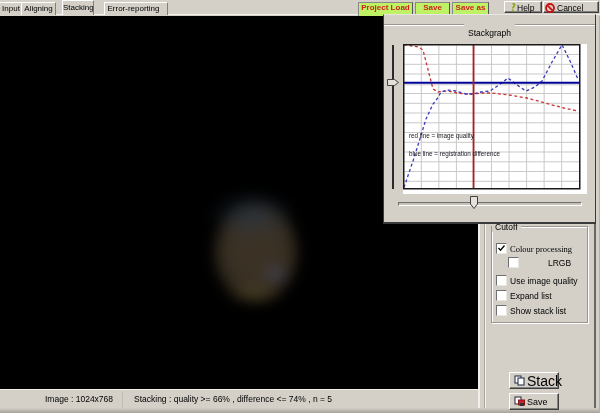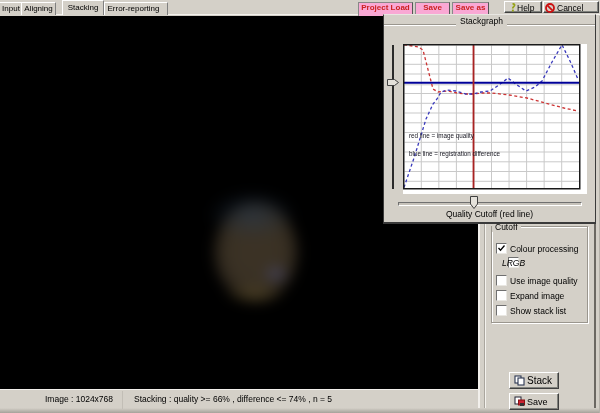--- a/index.html
+++ b/index.html
@@ -1,31 +1,31 @@
 <!DOCTYPE html>
 <html><head><meta charset="utf-8"><style>
 html,body{margin:0;padding:0;}
 body{width:600px;height:413px;position:relative;background:#000;font-family:"Liberation Sans",sans-serif;overflow:hidden;}
 .abs{position:absolute;}
 .g{background:#d4d0c8;}
 .txt{position:absolute;font-size:8.5px;color:#000;white-space:nowrap;line-height:10px;}
 .tab{position:absolute;top:2px;height:13px;background:#d4d0c8;border-left:1px solid #fff;border-top:1px solid #fff;border-right:1px solid #808080;font-size:8px;color:#000;text-align:center;line-height:12px;box-sizing:border-box;}
-.rbtn{position:absolute;top:2px;height:16px;background:#f9a8d4;border:1px solid #888;border-bottom-color:#333;border-right-color:#555;font-size:8px;font-weight:bold;color:#cc2222;text-align:center;line-height:10px;box-sizing:border-box;}
+.rbtn{position:absolute;top:2px;height:16px;background:#bef264;border:1px solid #888;border-bottom-color:#333;border-right-color:#555;font-size:8px;font-weight:bold;color:#cc2222;text-align:center;line-height:10px;box-sizing:border-box;}
 .btn{position:absolute;background:#d4d0c8;border:1px solid;border-color:#ffffff #404040 #404040 #ffffff;box-shadow:inset -1px -1px 0 #80827d;box-sizing:border-box;}
 .cb{position:absolute;width:11px;height:11px;background:#fff;border-top:1px solid #707070;border-left:1px solid #707070;border-right:1px solid #e9e7e2;border-bottom:1px solid #e9e7e2;box-sizing:border-box;}
 .cl{position:absolute;font-size:8.5px;color:#000;white-space:nowrap;line-height:10px;}
 </style></head>
 <body>
 
 <div class="abs g" style="left:0;top:0;width:600px;height:16px;"></div>
 <div class="abs" style="left:0;top:14px;width:600px;height:1px;background:#f4f2ee;"></div>
 
 <div class="tab" style="left:-5px;width:32px;">Input</div>
 <div class="tab" style="left:21px;width:35px;">Aligning</div>
-<div class="tab" style="left:62px;top:0;height:15px;width:42px;line-height:14px;z-index:3;">Stacking</div>
+<div class="tab" style="left:62px;top:0;height:15px;width:32px;line-height:14px;z-index:3;">Stacking</div>
 <div class="tab" style="left:104px;width:64px;padding-right:5px;">Error-reporting</div>
 
 <div class="rbtn" style="left:358px;width:55px;">Project Load</div>
 <div class="rbtn" style="left:415px;width:35px;">Save</div>
 <div class="rbtn" style="left:452px;width:37px;">Save as</div>
 
 <div class="btn" style="left:504px;top:1px;width:38px;height:12px;"></div>
 <div class="txt" style="left:517px;top:3px;">Help</div>
 <svg class="abs" style="left:509px;top:3px;" width="7" height="9" viewBox="0 0 7 9">
  <path d="M3.5 0.8 C5.5 0.8 6 2 5.2 3 C4.4 3.9 3.7 4.2 3.7 5.4" stroke="#96a318" stroke-width="1.7" fill="none"></path>
@@ -54,56 +54,56 @@
 <div class="abs" style="left:485px;top:224px;width:1px;height:184px;background:#f4f2ee;"></div>
 <div class="abs g" style="left:596px;top:16px;width:4px;height:208px;"></div>
 
 <div class="abs" style="left:491px;top:226px;width:95px;height:95px;border:1px solid #9a968e;box-shadow:1px 1px 0 #ffffff, inset 1px 1px 0 #ffffff;"></div>
 <div class="txt g" style="left:492px;top:222px;padding:0 3px;">Cutoff</div>
 
 <div class="cb" style="left:496px;top:243px;"></div>
 <svg class="abs" style="left:497px;top:244px;" width="9" height="9" viewBox="0 0 9 9">
     <path d="M1.5 4 L3.5 6.2 L7.5 1.5" stroke="#000" stroke-width="1.3" fill="none"></path>
   </svg>
-<div class="cl" style="left:510px;top:244px;">Colour processing</div>
+<div class="cl" style="left:510px;top:244px;font-family:Liberation Serif, serif;">Colour processing</div>
 
 <div class="cb" style="left:508px;top:257px;"></div>
-<div class="cl" style="left:502px;top:258px;font-style:italic;">LRGB</div>
+<div class="cl" style="left:548px;top:258px;">LRGB</div>
 
 <div class="cb" style="left:496px;top:275px;"></div>
 <div class="cl" style="left:510px;top:276px;">Use image quality</div>
 
 <div class="cb" style="left:496px;top:290px;"></div>
-<div class="cl" style="left:510px;top:291px;">Expand image</div>
+<div class="cl" style="left:510px;top:291px;">Expand list</div>
 
 <div class="cb" style="left:496px;top:305px;"></div>
 <div class="cl" style="left:510px;top:306px;">Show stack list</div>
 
 <div class="abs" style="left:0;top:0;width:0;height:0;z-index:8;">
 <div class="btn" style="left:509px;top:372px;width:50px;height:17px;"></div>
-<div class="txt" style="left:527px;top:376px;font-size:10px;">Stack</div>
+<div class="txt" style="left:527px;top:376px;font-size:14px;">Stack</div>
 <svg class="abs" style="left:514px;top:375px;" width="12" height="11" viewBox="0 0 12 11">
  <rect x="1" y="1" width="6" height="7" fill="#fff" stroke="#2a3550" stroke-width="1.1"></rect>
  <rect x="4" y="3" width="6" height="7" fill="#fff" stroke="#2a3550" stroke-width="1.1"></rect>
 </svg>
 
 <div class="btn" style="left:509px;top:393px;width:50px;height:17px;"></div>
 <div class="txt" style="left:527px;top:397px;font-size:9px;">Save</div>
 <svg class="abs" style="left:514px;top:396px;" width="12" height="11" viewBox="0 0 12 11">
  <rect x="1" y="1" width="6" height="7" fill="#fff" stroke="#223" stroke-width="1"></rect>
  <rect x="4.5" y="4" width="6" height="5" fill="#cc2233" stroke="#881111" stroke-width="1"></rect>
  <rect x="6" y="7" width="4" height="3" fill="#333"></rect>
 </svg>
 
 </div>
 
 <div class="abs g" style="left:383px;top:14px;width:213px;height:210px;border-top:1px solid #e8e6e2;border-left:1px solid #3a3a3a;border-right:1px solid #3a3a3a;border-bottom:2px solid #3a3a3a;box-sizing:border-box;">
 
   <div class="abs" style="left:0;top:9px;width:211px;height:1px;background:#9a968e;border-bottom:1px solid #fff;"></div>
-  <div class="txt g" style="left:72px;top:1px;padding:0 4px;">Stackgraph</div>
+  <div class="txt g" style="left:80px;top:1px;padding:12px 4px;">Stackgraph</div>
 
   <div class="abs" style="left:8px;top:30px;width:2px;height:144px;background:#2a2a2a;"></div>
   <svg class="abs" style="left:3px;top:64px;" width="12" height="7" viewBox="0 0 12 7">
     <polygon points="0.5,0.5 7.5,0.5 11.5,3.5 7.5,6.5 0.5,6.5" fill="#e4e1da" stroke="#404040" stroke-width="1"></polygon>
   </svg>
 
   <svg class="abs" style="left:19px;top:29px;" width="184" height="150" viewBox="0 0 184 150">
     <rect x="0" y="0" width="184" height="150" fill="#ffffff"></rect>
     <g stroke="#c9c9c9" stroke-width="1">
       <line x1="18.3" y1="1.5" x2="18.3" y2="144"></line>
@@ -136,21 +136,20 @@
     <line x1="70.5" y1="1" x2="70.5" y2="144" stroke="#aa2222" stroke-width="1.8"></line>
     <rect x="0.75" y="0.75" width="176" height="144" fill="none" stroke="#1a1a1a" stroke-width="1.5"></rect>
     <text x="6" y="94" font-family="Liberation Sans, sans-serif" font-size="6.3" fill="#15151f">red  line = image quality</text>
     <text x="6" y="111.5" font-family="Liberation Sans, sans-serif" font-size="6.3" fill="#15151f">blue line = registration difference</text>
   </svg>
 
   <div class="abs" style="left:14px;top:186.5px;width:184px;height:4px;background:#c6c2ba;border-top:1px solid #707070;border-left:1px solid #707070;border-bottom:1px solid #fff;border-right:1px solid #fff;box-sizing:border-box;"></div>
   <svg class="abs" style="left:86px;top:181px;" width="8" height="13" viewBox="0 0 8 13">
     <polygon points="0.5,0.5 7.5,0.5 7.5,8 4,12.5 0.5,8" fill="#e4e1da" stroke="#404040" stroke-width="1"></polygon>
   </svg>
-  <div class="txt" style="left:0;top:194px;width:211px;text-align:center;">Quality Cutoff (red line)</div>
 </div>
 
 <div class="abs" style="left:598.5px;top:16px;width:1.5px;height:397px;background:#b6b2aa;z-index:9;"></div>
 
 <div class="abs g" style="left:0;top:389px;width:478px;height:24px;border-top:1px solid #f2f0ec;box-sizing:border-box;"></div>
 <div class="abs" style="left:0;top:408px;width:600px;height:5px;background:linear-gradient(#d4d0c8,#a6a29a);"></div>
 <div class="abs" style="left:122px;top:391px;width:1px;height:18px;background:#c2beb6;"></div>
 <div class="txt" style="left:3px;top:394px;margin-left:42px;">Image : 1024x768</div>
 <div class="txt" style="left:134px;top:394px;">Stacking : quality &gt;= 66% , difference &lt;= 74% , n = 5</div>
 

